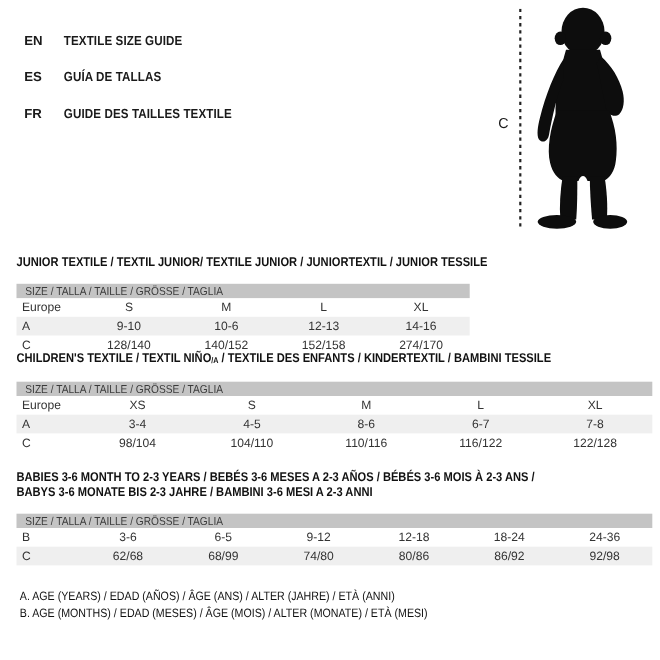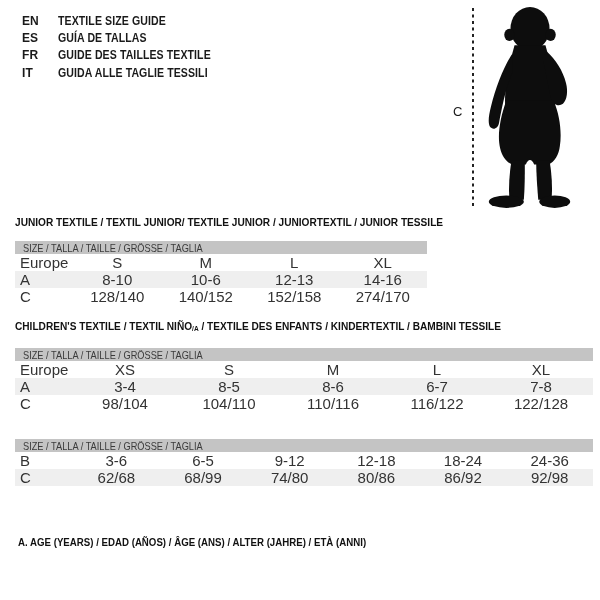--- a/index.html
+++ b/index.html
@@ -12,74 +12,70 @@
     overflow: hidden;
   }
   .abs { position: absolute; }
 
   
   .cond { display: inline-block; transform: scaleX(0.88); transform-origin: 0 50%; white-space: nowrap; }
   .cond-line { transform: scaleX(0.88); transform-origin: 0 50%; white-space: nowrap; width: max-content; }
 
   
   #language-block { left: 22px; top: 12px; }
-  .lang-row { display: flex; align-items: center; height: 17.4px; font-size: 12px; font-weight: bold; letter-spacing: 0.1px; }
+  .lang-row { display: flex; align-items: center; height: 17.4px; font-size: 12px; font-weight: bold; letter-spacing: 0.1px; margin-top: 16px; }
   .lang-code { width: 36px; flex: 0 0 36px; }
 
   
   #c-label { left: 453px; top: 104px; font-size: 13px; color: #1a1a1a; }
   #dash-line { left: 471px; top: 8px; }
   #baby-svg { left: 482px; top: 6px; }
 
   
   .table-section { left: 15px; }
-  #section-junior { top: 215px; width: 412px; }
+  #section-junior { top: 232px; width: 412px; }
   #section-children { top: 319px; width: 578px; }
   #section-babies { top: 427px; width: 578px; }
 
   .table-title { font-size: 11.5px; font-weight: bold; line-height: 14px; color: #111; }
   .subscript { font-size: 0.65em; vertical-align: -0.18em; }
 
   .size-bar {
     margin-top: 12px;
     background: var(--bar-bg, #c4c4c4);
     height: 13px;
     display: flex; align-items: center;
     padding-left: 8px;
     font-size: 10.5px;
     color: #3a3a3a;
   }
-  .trow { display: flex; align-items: center; height: 17px; font-size: 15px; color: #333; }
+  .trow { display: flex; align-items: center; height: 17px; font-size: 11px; color: #333; }
   .trow.alt { background: var(--row-alt, #efefef); }
   .tcell { flex: 1 1 0; text-align: center; }
   .tcell.label { flex: 0 0 53px; text-align: left; padding-left: 5px; }
 
   
   #footnotes { left: 18px; top: 534px; }
-  .footnote { font-size: 11px; font-weight: bold; line-height: 16px; color: #111; }
+  .footnote { font-size: 11px; font-weight: normal; line-height: 16px; color: #111; }
 </style>
 </head>
 <body style="--text: #1a1a1a; --bar-bg: #c4c4c4; --row-alt: #efefef;">
 
 <div class="abs" id="language-block">
     <div class="lang-row">
       <span class="lang-code">EN</span>
       <span class="cond">TEXTILE SIZE GUIDE</span>
     </div>
     <div class="lang-row">
       <span class="lang-code">ES</span>
       <span class="cond">GUÍA DE TALLAS</span>
     </div>
     <div class="lang-row">
       <span class="lang-code">FR</span>
       <span class="cond">GUIDE DES TAILLES TEXTILE</span>
-    </div>
-    <div class="lang-row">
-      <span class="lang-code">IT</span>
-      <span class="cond">GUIDA ALLE TAGLIE TESSILI</span>
     </div>
   </div>
 
 <div>
   <div class="abs" id="c-label">C</div>
   <svg class="abs" id="dash-line" width="4" height="200">
     <line x1="2" y1="0" x2="2" y2="200" stroke="#222222" stroke-width="2" stroke-dasharray="3 3.5"></line>
   </svg>
   <svg class="abs" id="baby-svg" width="96" height="206" viewBox="0 0 90 200">
     <g fill="#0d0d0d">
@@ -108,21 +104,21 @@
   <div>
       <div class="trow">
         <div class="tcell label">Europe</div>
         <div class="tcell">S</div>
         <div class="tcell">M</div>
         <div class="tcell">L</div>
         <div class="tcell">XL</div>
       </div>
       <div class="trow alt">
         <div class="tcell label">A</div>
-        <div class="tcell">8-10</div>
+        <div class="tcell">9-10</div>
         <div class="tcell">10-6</div>
         <div class="tcell">12-13</div>
         <div class="tcell">14-16</div>
       </div>
       <div class="trow">
         <div class="tcell label">C</div>
         <div class="tcell">128/140</div>
         <div class="tcell">140/152</div>
         <div class="tcell">152/158</div>
         <div class="tcell">274/170</div>
@@ -142,37 +138,41 @@
         <div class="tcell label">Europe</div>
         <div class="tcell">XS</div>
         <div class="tcell">S</div>
         <div class="tcell">M</div>
         <div class="tcell">L</div>
         <div class="tcell">XL</div>
       </div>
       <div class="trow alt">
         <div class="tcell label">A</div>
         <div class="tcell">3-4</div>
-        <div class="tcell">8-5</div>
+        <div class="tcell">4-5</div>
         <div class="tcell">8-6</div>
         <div class="tcell">6-7</div>
         <div class="tcell">7-8</div>
       </div>
       <div class="trow">
         <div class="tcell label">C</div>
         <div class="tcell">98/104</div>
         <div class="tcell">104/110</div>
         <div class="tcell">110/116</div>
         <div class="tcell">116/122</div>
         <div class="tcell">122/128</div>
       </div>
     </div>
 </section>
 
 <section class="abs table-section" id="section-babies">
+  <div class="table-title">
+      <div class="cond-line"><span>BABIES 3-6 MONTH TO 2-3 YEARS / BEBÉS 3-6 MESES A 2-3 AÑOS / BÉBÉS 3-6 MOIS À 2-3 ANS /</span></div>
+      <div class="cond-line"><span>BABYS 3-6 MONATE BIS 2-3 JAHRE / BAMBINI 3-6 MESI A 2-3 ANNI</span></div>
+    </div>
   <div class="size-bar">
     <span class="cond">SIZE / TALLA / TAILLE / GRÖSSE / TAGLIA</span>
   </div>
   <div>
       <div class="trow">
         <div class="tcell label">B</div>
         <div class="tcell">3-6</div>
         <div class="tcell">6-5</div>
         <div class="tcell">9-12</div>
         <div class="tcell">12-18</div>
@@ -186,13 +186,14 @@
         <div class="tcell">74/80</div>
         <div class="tcell">80/86</div>
         <div class="tcell">86/92</div>
         <div class="tcell">92/98</div>
       </div>
     </div>
 </section>
 
 <div class="abs" id="footnotes">
     <div class="footnote"><span class="cond">A. AGE (YEARS) / EDAD (AÑOS) / ÂGE (ANS) / ALTER (JAHRE) / ETÀ (ANNI)</span></div>
+    <div class="footnote"><span class="cond">B. AGE (MONTHS) / EDAD (MESES) / ÂGE (MOIS) / ALTER (MONATE) / ETÀ (MESI)</span></div>
   </div>
 
 </body></html>

